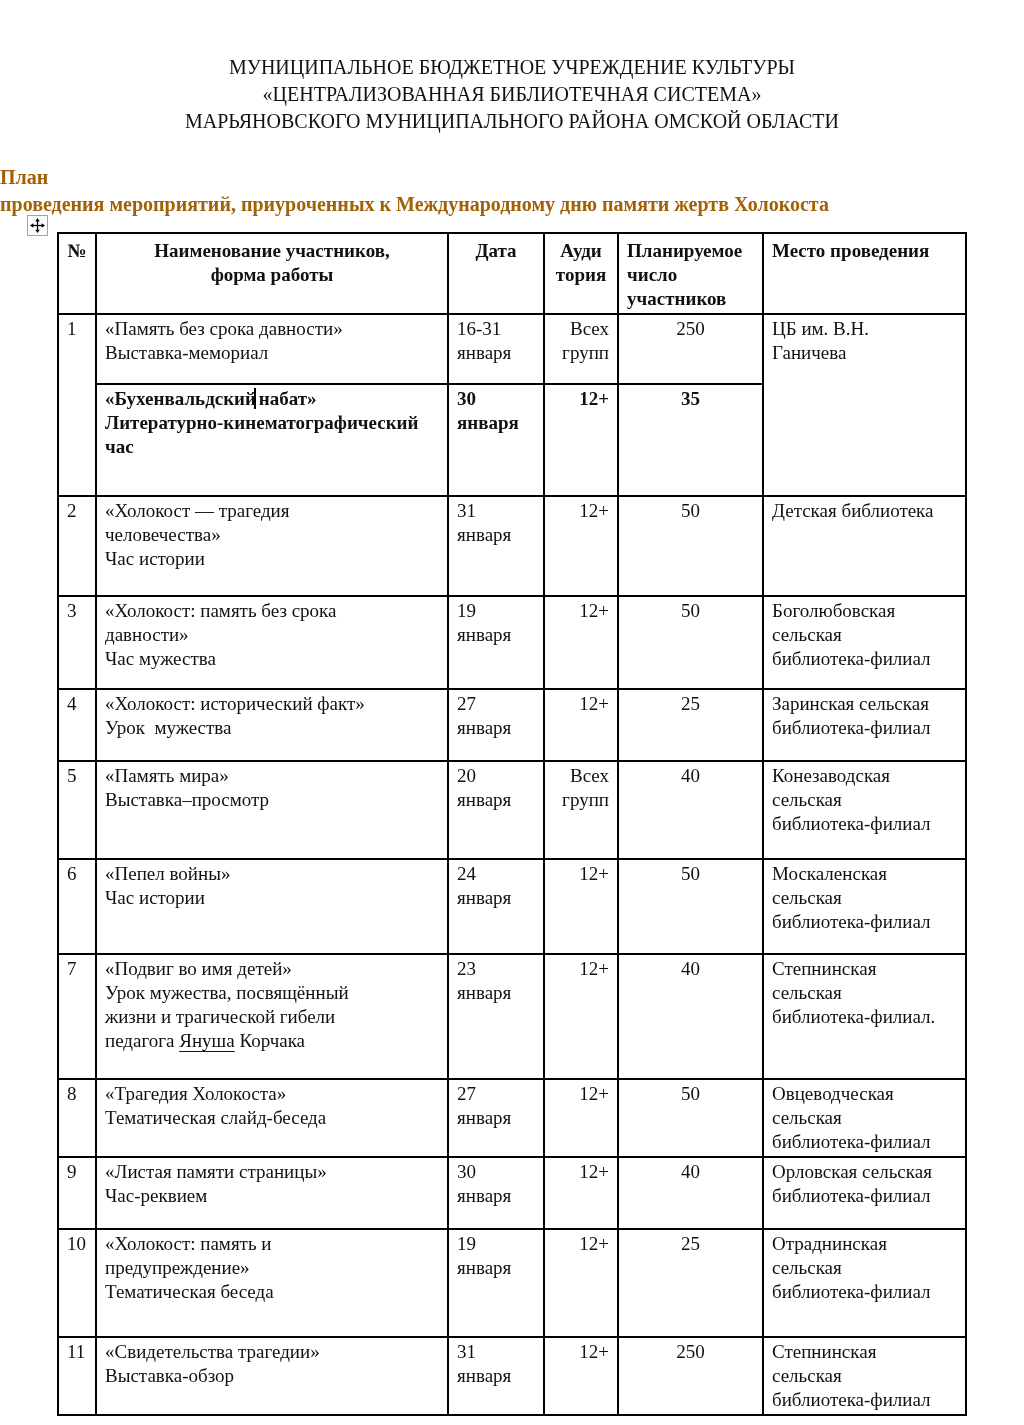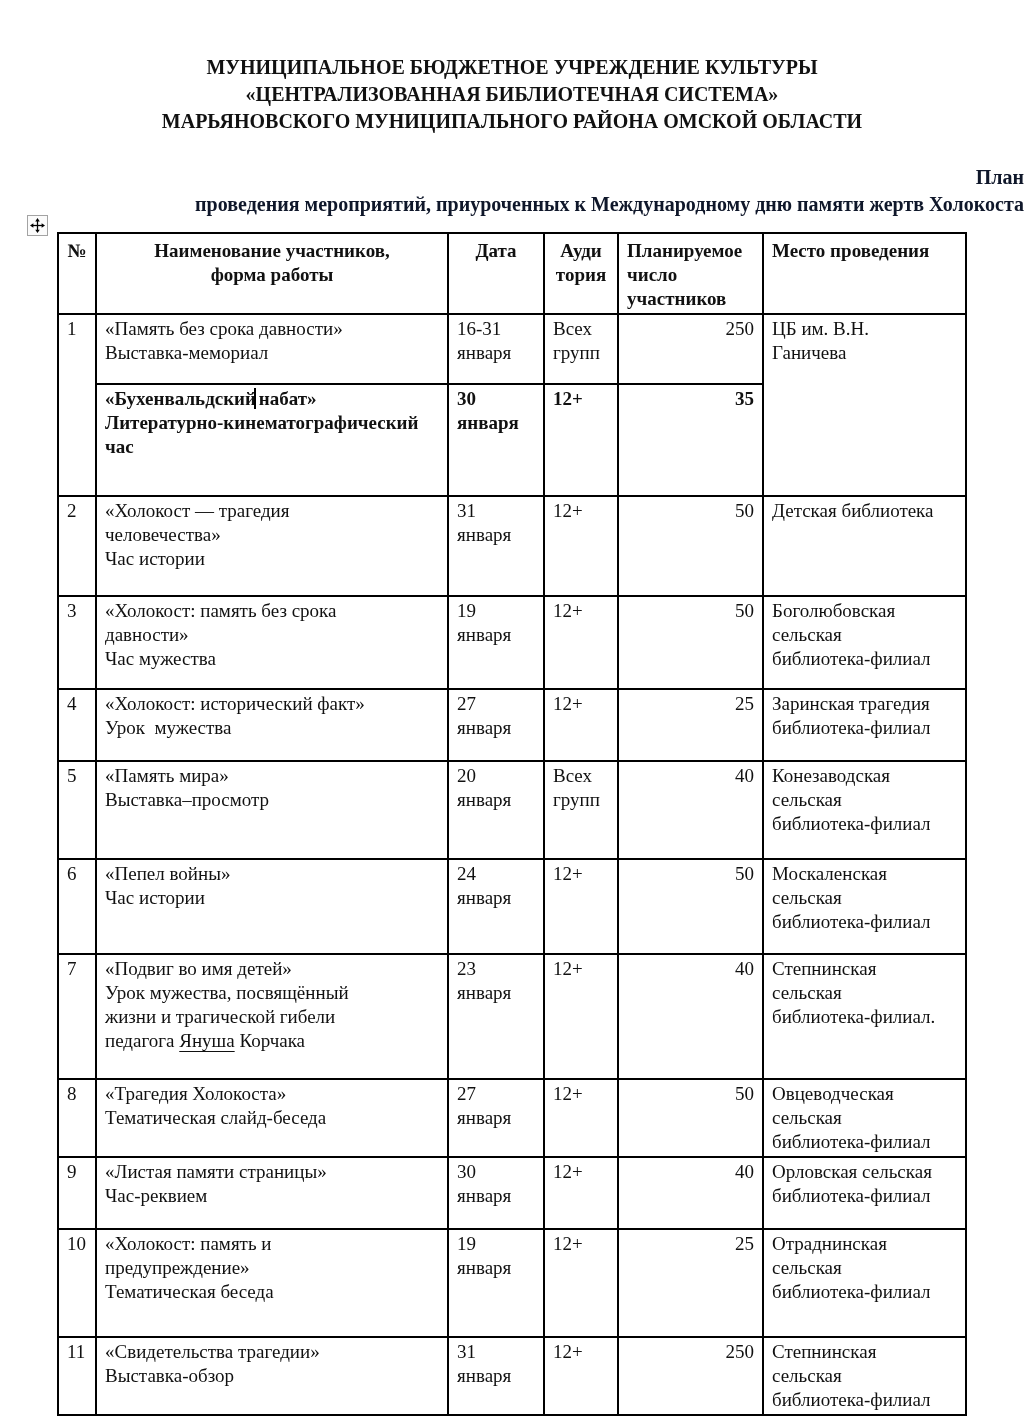--- a/index.html
+++ b/index.html
@@ -5,25 +5,25 @@
   html,body{margin:0;padding:0;}
   body{
     width:1024px;height:1425px;background:#ffffff;color:#000;
     font-family:"Liberation Serif","DejaVu Serif",serif;
     overflow:hidden;
   }
   .page{position:relative;width:1024px;height:1425px;background:#fff;}
 
   .doc-header{
     position:absolute;top:54px;left:0;width:1024px;
-    text-align:center;font-size:20px;line-height:27px;color:#111;font-weight:bold;
+    text-align:center;font-size:20px;line-height:27px;color:#111;
   }
   .doc-title{
     position:absolute;top:164px;left:0;width:1024px;
-    text-align:right;font-weight:bold;font-size:20px;line-height:27px;color:#0f172a;
+    text-align:left;font-weight:bold;font-size:20px;line-height:27px;color:#a16207;
   }
 
   .table-handle{
     position:absolute;top:215px;left:27px;width:21px;height:21px;
     border:1px solid #a3a3a3;background:#fbfbfb;box-sizing:border-box;
     display:flex;align-items:center;justify-content:center;cursor:move;
   }
   .table-handle svg{display:block;}
 
   table.events{
@@ -39,22 +39,22 @@
     overflow:hidden;
     color:#111;
   }
   table.events th{font-weight:bold;padding-top:5px;}
   th.c-num, th.c-name, th.c-date, th.c-aud{text-align:center;}
   th.c-part, th.c-place{text-align:left;border-radius:6px;}
 
   td.c-num{text-align:left;padding-left:6px;}
   td.c-name{text-align:left;padding-left:11px;padding-right:6px;}
   td.c-date{text-align:left;}
-  td.c-aud{text-align:left;padding-left:2px;padding-right:2px;margin-left:36px;}
-  td.c-part{text-align:right;}
+  td.c-aud{text-align:right;padding-left:2px;padding-right:2px;margin-left:36px;}
+  td.c-part{text-align:center;}
   td.c-place{text-align:left;}
 
   .caret{
     display:inline-block;width:2px;height:21px;background:#000;
     vertical-align:-4px;margin:0 -2px;
   }
   .squiggle{
     text-decoration-line:underline;
     text-decoration-style:wavy;
     text-decoration-color:#cc1100;
@@ -166,21 +166,21 @@
 библиотека-филиал</td>
         </tr>
         <tr style="height: 72px;">
           <td class="c-num" rowspan="1">4</td>
           <td class="c-name">«Холокост: исторический факт»
 Урок  мужества</td>
           <td class="c-date">27
 января</td>
           <td class="c-aud">12+</td>
           <td class="c-part">25</td>
-          <td class="c-place" rowspan="1">Заринская трагедия
+          <td class="c-place" rowspan="1">Заринская сельская
 библиотека-филиал</td>
         </tr>
         <tr style="height: 98px;">
           <td class="c-num" rowspan="1">5</td>
           <td class="c-name">«Память мира»
 Выставка–просмотр</td>
           <td class="c-date">20
 января</td>
           <td class="c-aud">Всех
 групп</td>

